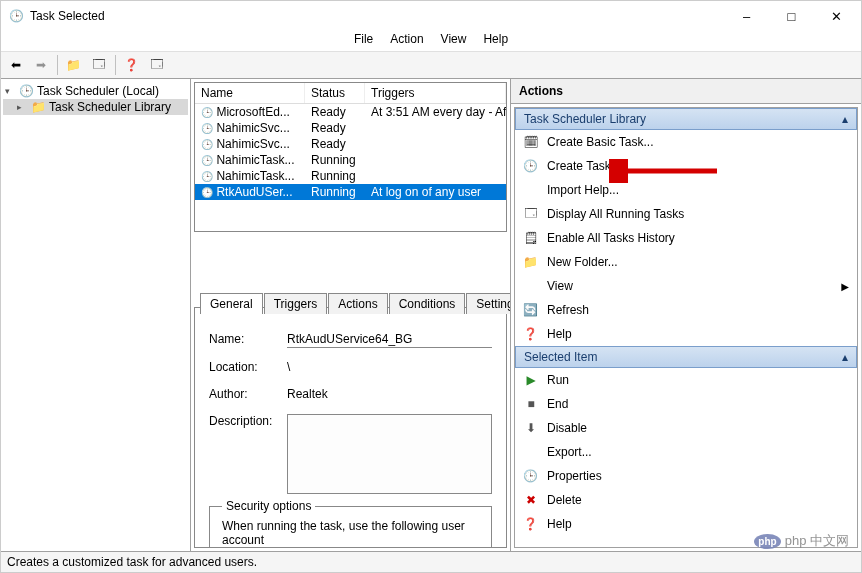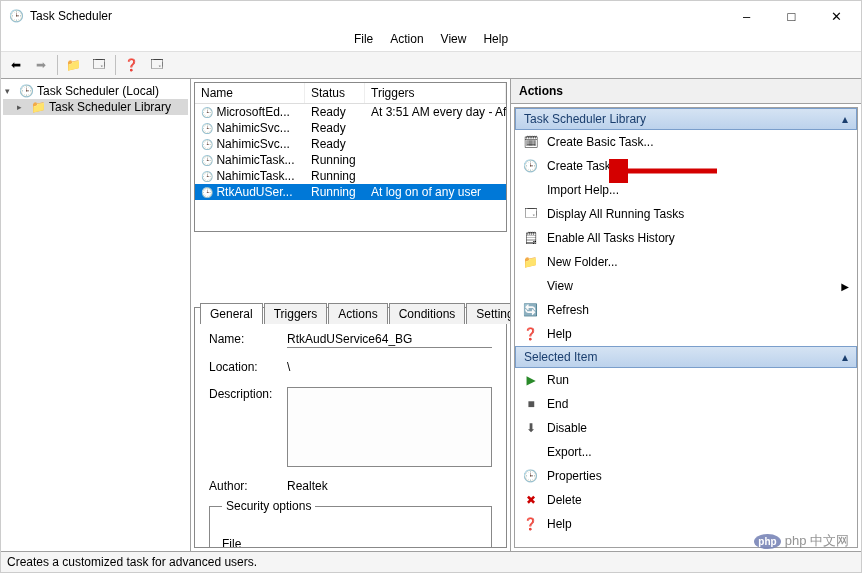--- a/index.html
+++ b/index.html
@@ -24,21 +24,21 @@
   .table-body { overflow: auto; flex: 1; }
   .tr { display: flex; padding: 0; height: 16px; align-items: center; }
   .tr.sel { background: #0078d7; color: #fff; }
   .td { padding: 0 6px; white-space: nowrap; overflow: hidden; font-size: 12px; display:flex; align-items:center; gap:3px; }
   .c-name { width: 110px; }
   .c-status { width: 60px; }
   .c-trig { flex: 1; }
   .splitter-h { height: 6px; }
   .details-box { flex: 1; display:flex; flex-direction:column; min-height:0; }
   .tab-strip { display: flex; align-items:flex-end; border-bottom: 1px solid #888; padding-left:6px; position:relative; }
-  .tab { padding: 3px 9px; border: 1px solid #888; border-bottom: none; margin-right: 1px; background:#f2f2f2; position:relative; top:17px; font-size:12px; }
+  .tab { padding: 3px 9px; border: 1px solid #888; border-bottom: none; margin-right: 1px; background:#f2f2f2; position:relative; top:7px; font-size:12px; }
   .tab.active { background: #fff; }
   .details-body { border:1px solid #888; border-top:none; flex:1; padding:12px 14px; overflow:hidden; }
   .form-row { display:flex; margin-bottom:12px; align-items:flex-start;margin-top:12px; }
   .form-label { width:78px; font-size:12px; }
   .form-val { flex:1; font-size:12px; border-bottom:1px solid transparent; }
   .form-row.underline .form-val { border-bottom:1px solid #888; padding-bottom:1px; }
   .desc-box { flex:1; border:1px solid #888; height:80px; background:#fdfdfd; }
   .fieldset { border:1px solid #888; margin-top:12px; padding:10px 12px 4px; }
   .fieldset-legend { position:relative; top:-18px; background:#fff; padding:0 4px; font-size:12px; width:fit-content; }
   .fieldset-text { font-size:12px; margin-top:-12px; }
@@ -51,21 +51,21 @@
   .action-item .arrow-right { margin-left:auto; font-size:10px; }
   .statusbar { border-top:1px solid #a0a0a0; padding:3px 6px; font-size:12px; background:#f5f5f5; }
   .watermark { position:absolute; right:12px; bottom:22px; font-size:13px; color:#888; display:flex; align-items:center; gap:4px; opacity:.9; }
   .arrow-annot { position:absolute; pointer-events:none; }
 </style>
 </head>
 <body>
 
 <div class="titlebar">
   <span style="margin-right:6px">🕒</span>
-  <div class="title">Task Scheduler</div>
+  <div class="title">Task Selected</div>
   <div class="win-btn">–</div>
   <div class="win-btn">□</div>
   <div class="win-btn">✕</div>
 </div>
 
 <div class="menubar">
   <div class="menu-item">File</div>
   <div class="menu-item">Action</div>
   <div class="menu-item">View</div>
   <div class="menu-item">Help</div>
@@ -171,29 +171,30 @@
       <div class="details-body">
         <div class="form-row underline">
           <div class="form-label">Name:</div>
           <div class="form-val">RtkAudUService64_BG</div>
         </div>
         <div class="form-row">
           <div class="form-label">Location:</div>
           <div class="form-val">\</div>
         </div>
         <div class="form-row">
+          <div class="form-label">Author:</div>
+          <div class="form-val">Realtek</div>
+        </div>
+        <div class="form-row">
           <div class="form-label">Description:</div>
           <div class="desc-box"></div>
         </div>
-        <div class="form-row">
-          <div class="form-label">Author:</div>
-          <div class="form-val">Realtek</div>
-        </div>
         <div class="fieldset">
           <div class="fieldset-legend">Security options</div>
+          <div class="fieldset-text">When running the task, use the following user account</div>
           <div class="fieldset-text" style="margin-top:6px">File</div>
         </div>
       </div>
     </div>
   </div>
 
   <div class="actions-pane">
     <div class="actions-title">Actions</div>
     <div class="actions-body">
       <div class="section-head">

